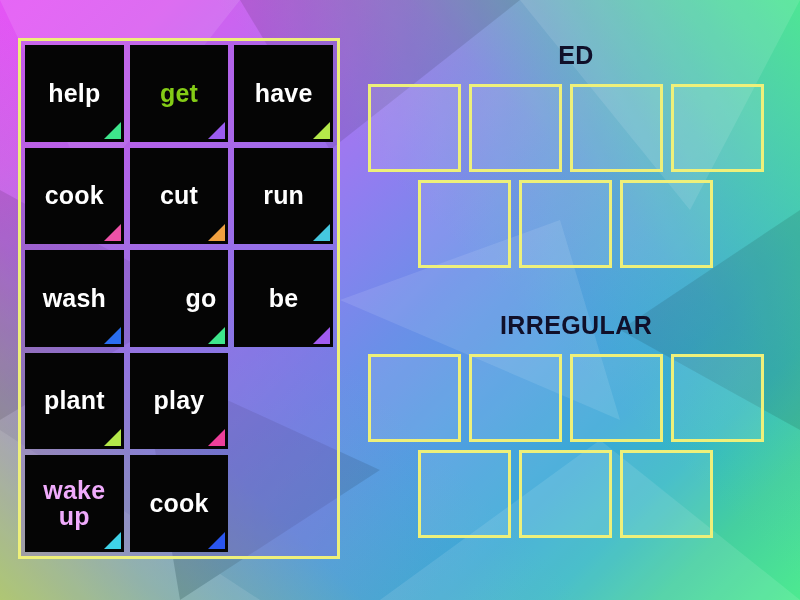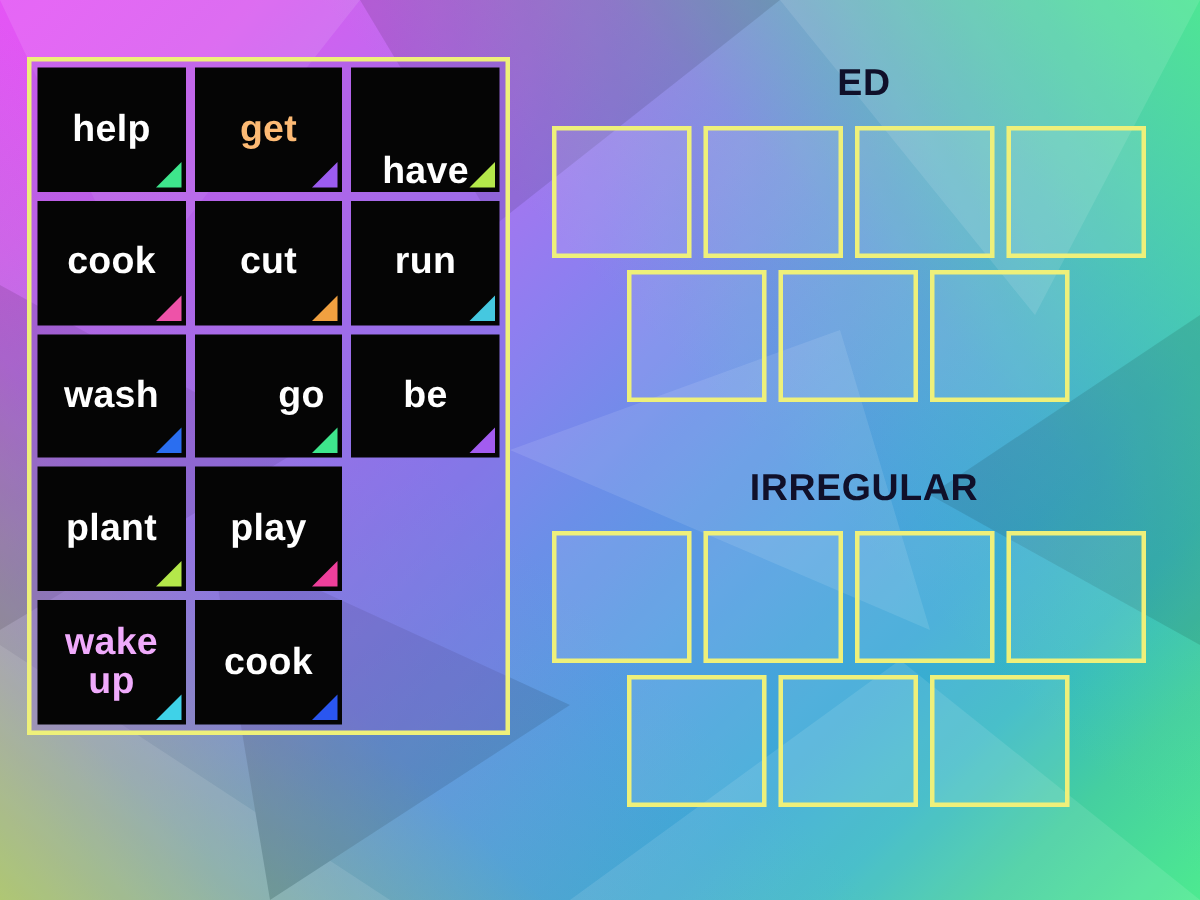--- a/index.html
+++ b/index.html
@@ -58,21 +58,21 @@
     opacity: .10;
     pointer-events: none;
   }
 
   
   #word-panel {
     position: absolute;
     left: 18px;
     top: 38px;
     width: 322px;
-    height: 452px;
+    height: 521px;
     border: 3px solid #eef07a;
     box-sizing: border-box;
     background: rgba(140, 90, 220, 0.30);
     padding: 4px;
   }
   #word-grid {
     width: 100%;
     height: 100%;
     display: grid;
     grid-template-columns: repeat(3, 1fr);
@@ -161,25 +161,25 @@
     <polygon points="380,600 600,440 800,600" fill="#ffffff"></polygon>
     <polygon points="140,360 380,470 180,600" fill="#000000"></polygon>
   </svg>
 
   <div id="word-panel" style="border-color: rgb(238, 240, 122); background: rgba(140, 90, 220, 0.3);">
     <div id="word-grid">
         <div class="word-card" style="background: rgb(5, 5, 5); color: rgb(255, 255, 255);">
           <span class="word-label">help</span>
           <span class="corner" style="color: rgb(62, 230, 140);"></span>
         </div>
-        <div class="word-card" style="background: rgb(5, 5, 5); color: #fdba74; text-align: right;">
+        <div class="word-card" style="background: rgb(5, 5, 5); color: #84cc16; text-align: right;">
           <span class="word-label">get</span>
           <span class="corner" style="color: rgb(155, 92, 240);"></span>
         </div>
-        <div class="word-card" style="background: rgb(5, 5, 5); color: rgb(255, 255, 255); align-items: flex-end;">
+        <div class="word-card" style="background: rgb(5, 5, 5); color: rgb(255, 255, 255);">
           <span class="word-label">have</span>
           <span class="corner" style="color: rgb(180, 232, 74);"></span>
         </div>
         <div class="word-card" style="background: rgb(5, 5, 5); color: rgb(255, 255, 255);">
           <span class="word-label">cook</span>
           <span class="corner" style="color: rgb(238, 82, 168);"></span>
         </div>
         <div class="word-card" style="background: rgb(5, 5, 5); color: rgb(255, 255, 255);">
           <span class="word-label">cut</span>
           <span class="corner" style="color: rgb(240, 160, 64);"></span>

